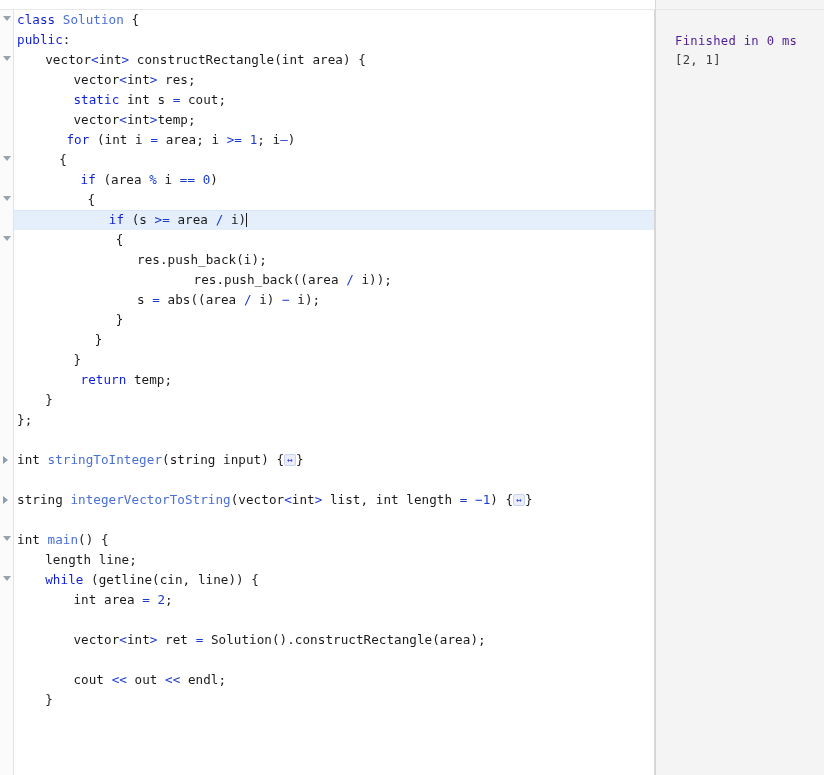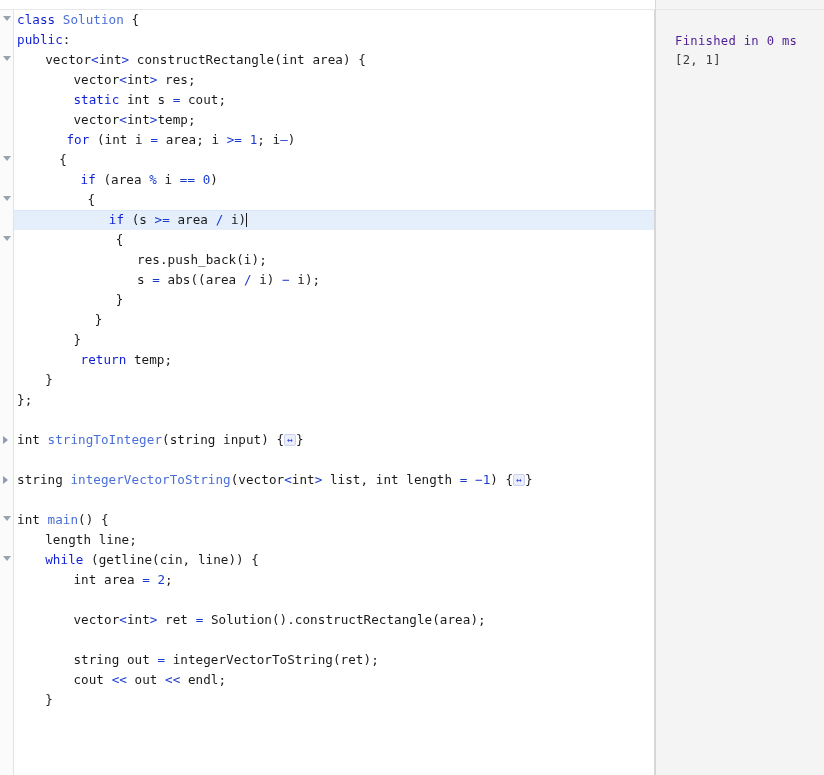--- a/index.html
+++ b/index.html
@@ -196,40 +196,40 @@
           <div class="line"><span style="padding-left: 56.48px;"><span class="pl">vector</span><span class="op">&lt;</span><span class="pl">int</span><span class="op">&gt;</span><span class="pl"> res;</span></span></div>
           <div class="line"><span style="padding-left: 56.48px;"><span class="kw">static</span><span class="pl"> int s </span><span class="op">=</span><span class="pl"> cout;</span></span></div>
           <div class="line"><span style="padding-left: 56.48px;"><span class="pl">vector</span><span class="op">&lt;</span><span class="pl">int</span><span class="op">&gt;</span><span class="pl">temp;</span></span></div>
           <div class="line"><span style="padding-left: 49.42px;"><span class="kw">for</span><span class="pl"> (int i </span><span class="op">=</span><span class="pl"> area; i </span><span class="op">&gt;=</span><span class="pl"> </span><span class="num">1</span><span class="pl">; i</span><span class="op">—</span><span class="pl">)</span></span></div>
           <div class="line"><span class="fold open"></span><span style="padding-left: 42.36px;"><span class="pl">{</span></span></div>
           <div class="line"><span style="padding-left: 63.54px;"><span class="kw">if</span><span class="pl"> (area </span><span class="op">%</span><span class="pl"> i </span><span class="op">==</span><span class="pl"> </span><span class="num">0</span><span class="pl">)</span></span></div>
           <div class="line"><span class="fold open"></span><span style="padding-left: 70.6px;"><span class="pl">{</span></span></div>
           <div class="line hl"><span style="padding-left: 91.78px;"><span class="kw">if</span><span class="pl"> (s </span><span class="op">&gt;=</span><span class="pl"> area </span><span class="op">/</span><span class="pl"> i)</span><span class="caret"></span></span></div>
           <div class="line"><span class="fold open"></span><span style="padding-left: 98.84px;"><span class="pl">{</span></span></div>
           <div class="line"><span style="padding-left: 120.02px;"><span class="pl">res.push_back(i);</span></span></div>
+          <div class="line"><span style="padding-left: 176.5px;"><span class="pl">res.push_back((area </span><span class="op">/</span><span class="pl"> i));</span></span></div>
           <div class="line"><span style="padding-left: 120.02px;"><span class="pl">s </span><span class="op">=</span><span class="pl"> abs((area </span><span class="op">/</span><span class="pl"> i) </span><span class="op">−</span><span class="pl"> i);</span></span></div>
           <div class="line"><span style="padding-left: 98.84px;"><span class="pl">}</span></span></div>
           <div class="line"><span style="padding-left: 77.66px;"><span class="pl">}</span></span></div>
           <div class="line"><span style="padding-left: 56.48px;"><span class="pl">}</span></span></div>
           <div class="line"><span style="padding-left: 63.54px;"><span class="kw">return</span><span class="pl"> temp;</span></span></div>
           <div class="line"><span style="padding-left: 28.24px;"><span class="pl">}</span></span></div>
           <div class="line"><span style="padding-left: 0px;"><span class="pl">};</span></span></div>
           <div class="line"><span style="padding-left: 0px;"></span></div>
           <div class="line"><span class="fold closed"></span><span style="padding-left: 0px; text-align: right;"><span class="pl">int </span><span class="fn">stringToInteger</span><span class="pl">(string input) {</span><span class="foldbox">↔</span><span class="pl">}</span></span></div>
           <div class="line"><span style="padding-left: 0px;"></span></div>
           <div class="line"><span class="fold closed"></span><span style="padding-left: 0px;"><span class="pl">string </span><span class="fn">integerVectorToString</span><span class="pl">(vector</span><span class="op">&lt;</span><span class="pl">int</span><span class="op">&gt;</span><span class="pl"> list, int length </span><span class="op">=</span><span class="pl"> </span><span class="num">−1</span><span class="pl">) {</span><span class="foldbox">↔</span><span class="pl">}</span></span></div>
           <div class="line"><span style="padding-left: 0px;"></span></div>
           <div class="line"><span class="fold open"></span><span style="padding-left: 0px;"><span class="pl">int </span><span class="fn">main</span><span class="pl">() {</span></span></div>
           <div class="line"><span style="padding-left: 28.24px;"><span class="pl">length line;</span></span></div>
           <div class="line"><span class="fold open"></span><span style="padding-left: 28.24px;"><span class="kw">while</span><span class="pl"> (getline(cin, line)) {</span></span></div>
           <div class="line"><span style="padding-left: 56.48px; text-align: center;"><span class="pl">int area </span><span class="op">=</span><span class="pl"> </span><span class="num">2</span><span class="pl">;</span></span></div>
           <div class="line"><span style="padding-left: 0px;"></span></div>
           <div class="line"><span style="padding-left: 56.48px;"><span class="pl">vector</span><span class="op">&lt;</span><span class="pl">int</span><span class="op">&gt;</span><span class="pl"> ret </span><span class="op">=</span><span class="pl"> Solution().constructRectangle(area);</span></span></div>
           <div class="line"><span style="padding-left: 0px;"></span></div>
-          <div class="line"><span style="padding-left: 56.48px;"><span class="pl">string out </span><span class="op">=</span><span class="pl"> integerVectorToString(ret);</span></span></div>
           <div class="line"><span style="padding-left: 56.48px;"><span class="pl">cout </span><span class="op">&lt;&lt;</span><span class="pl"> out </span><span class="op">&lt;&lt;</span><span class="pl"> endl;</span></span></div>
           <div class="line"><span style="padding-left: 28.24px;"><span class="pl">}</span></span></div>
         </div>
     </div>
 
     <div class="output-pane">
       <div class="out-line out-status">Finished in 0 ms</div>
       <div class="out-line out-result">[2, 1]</div>
     </div>
 

